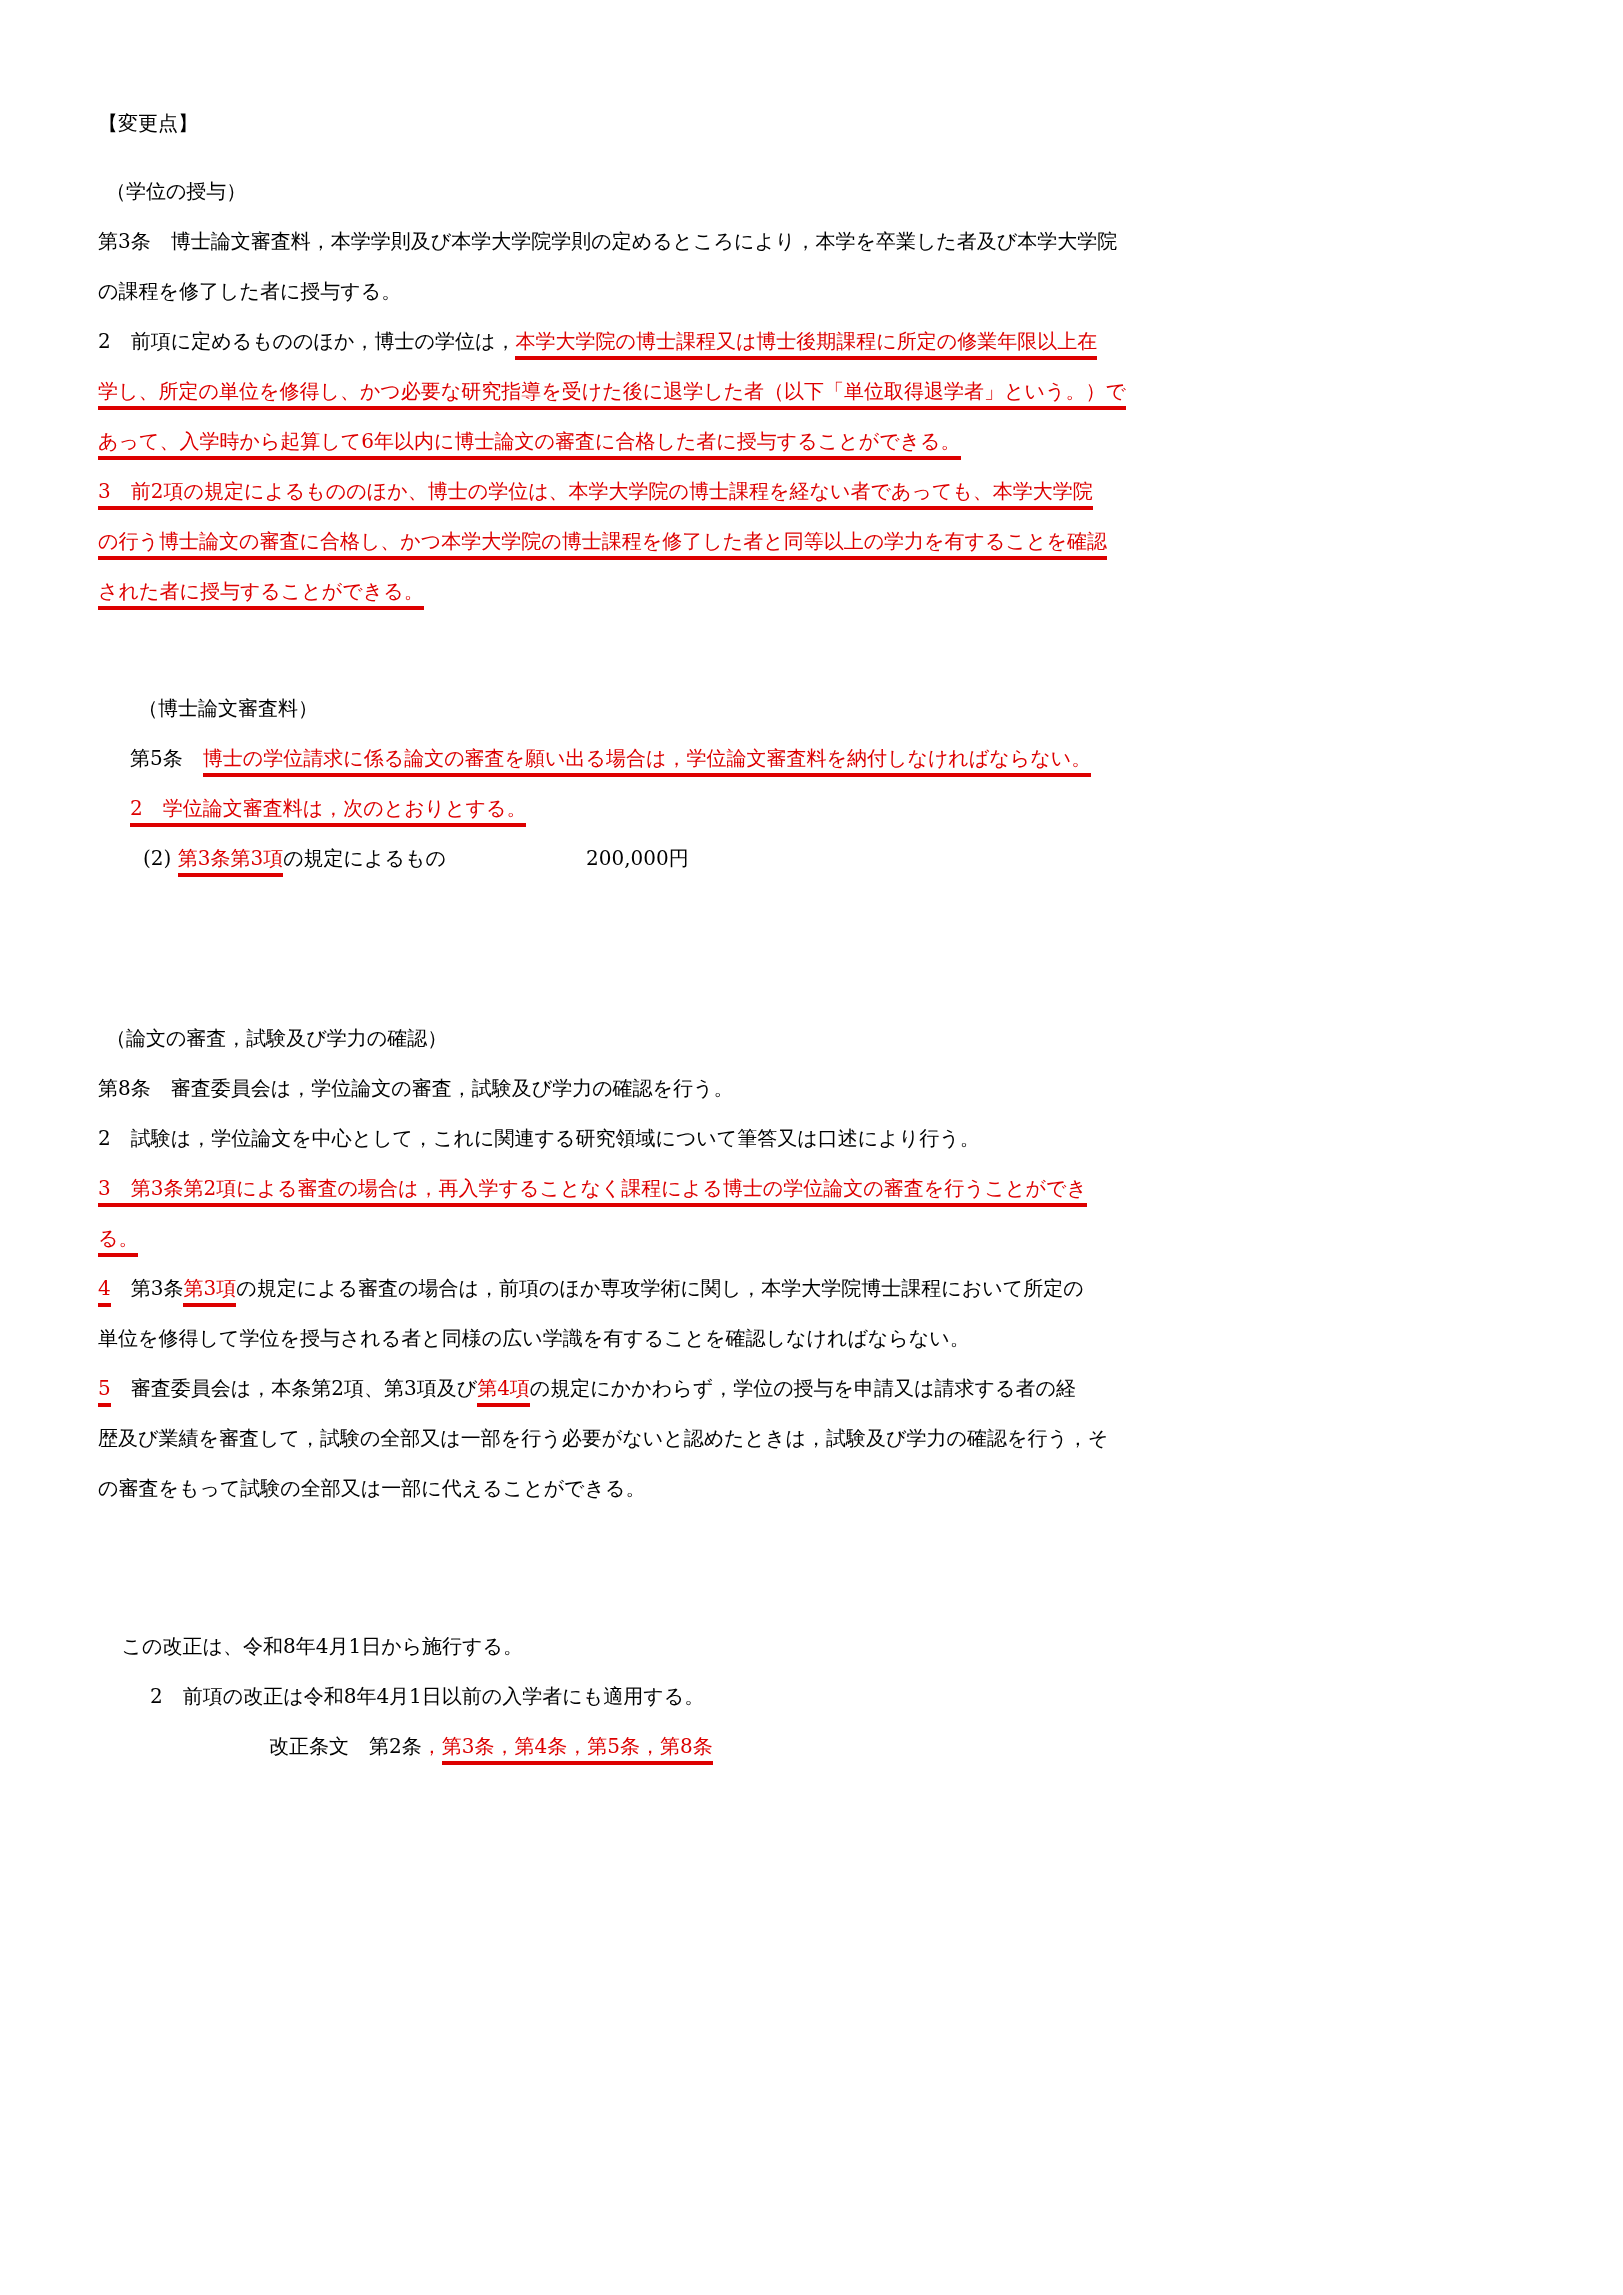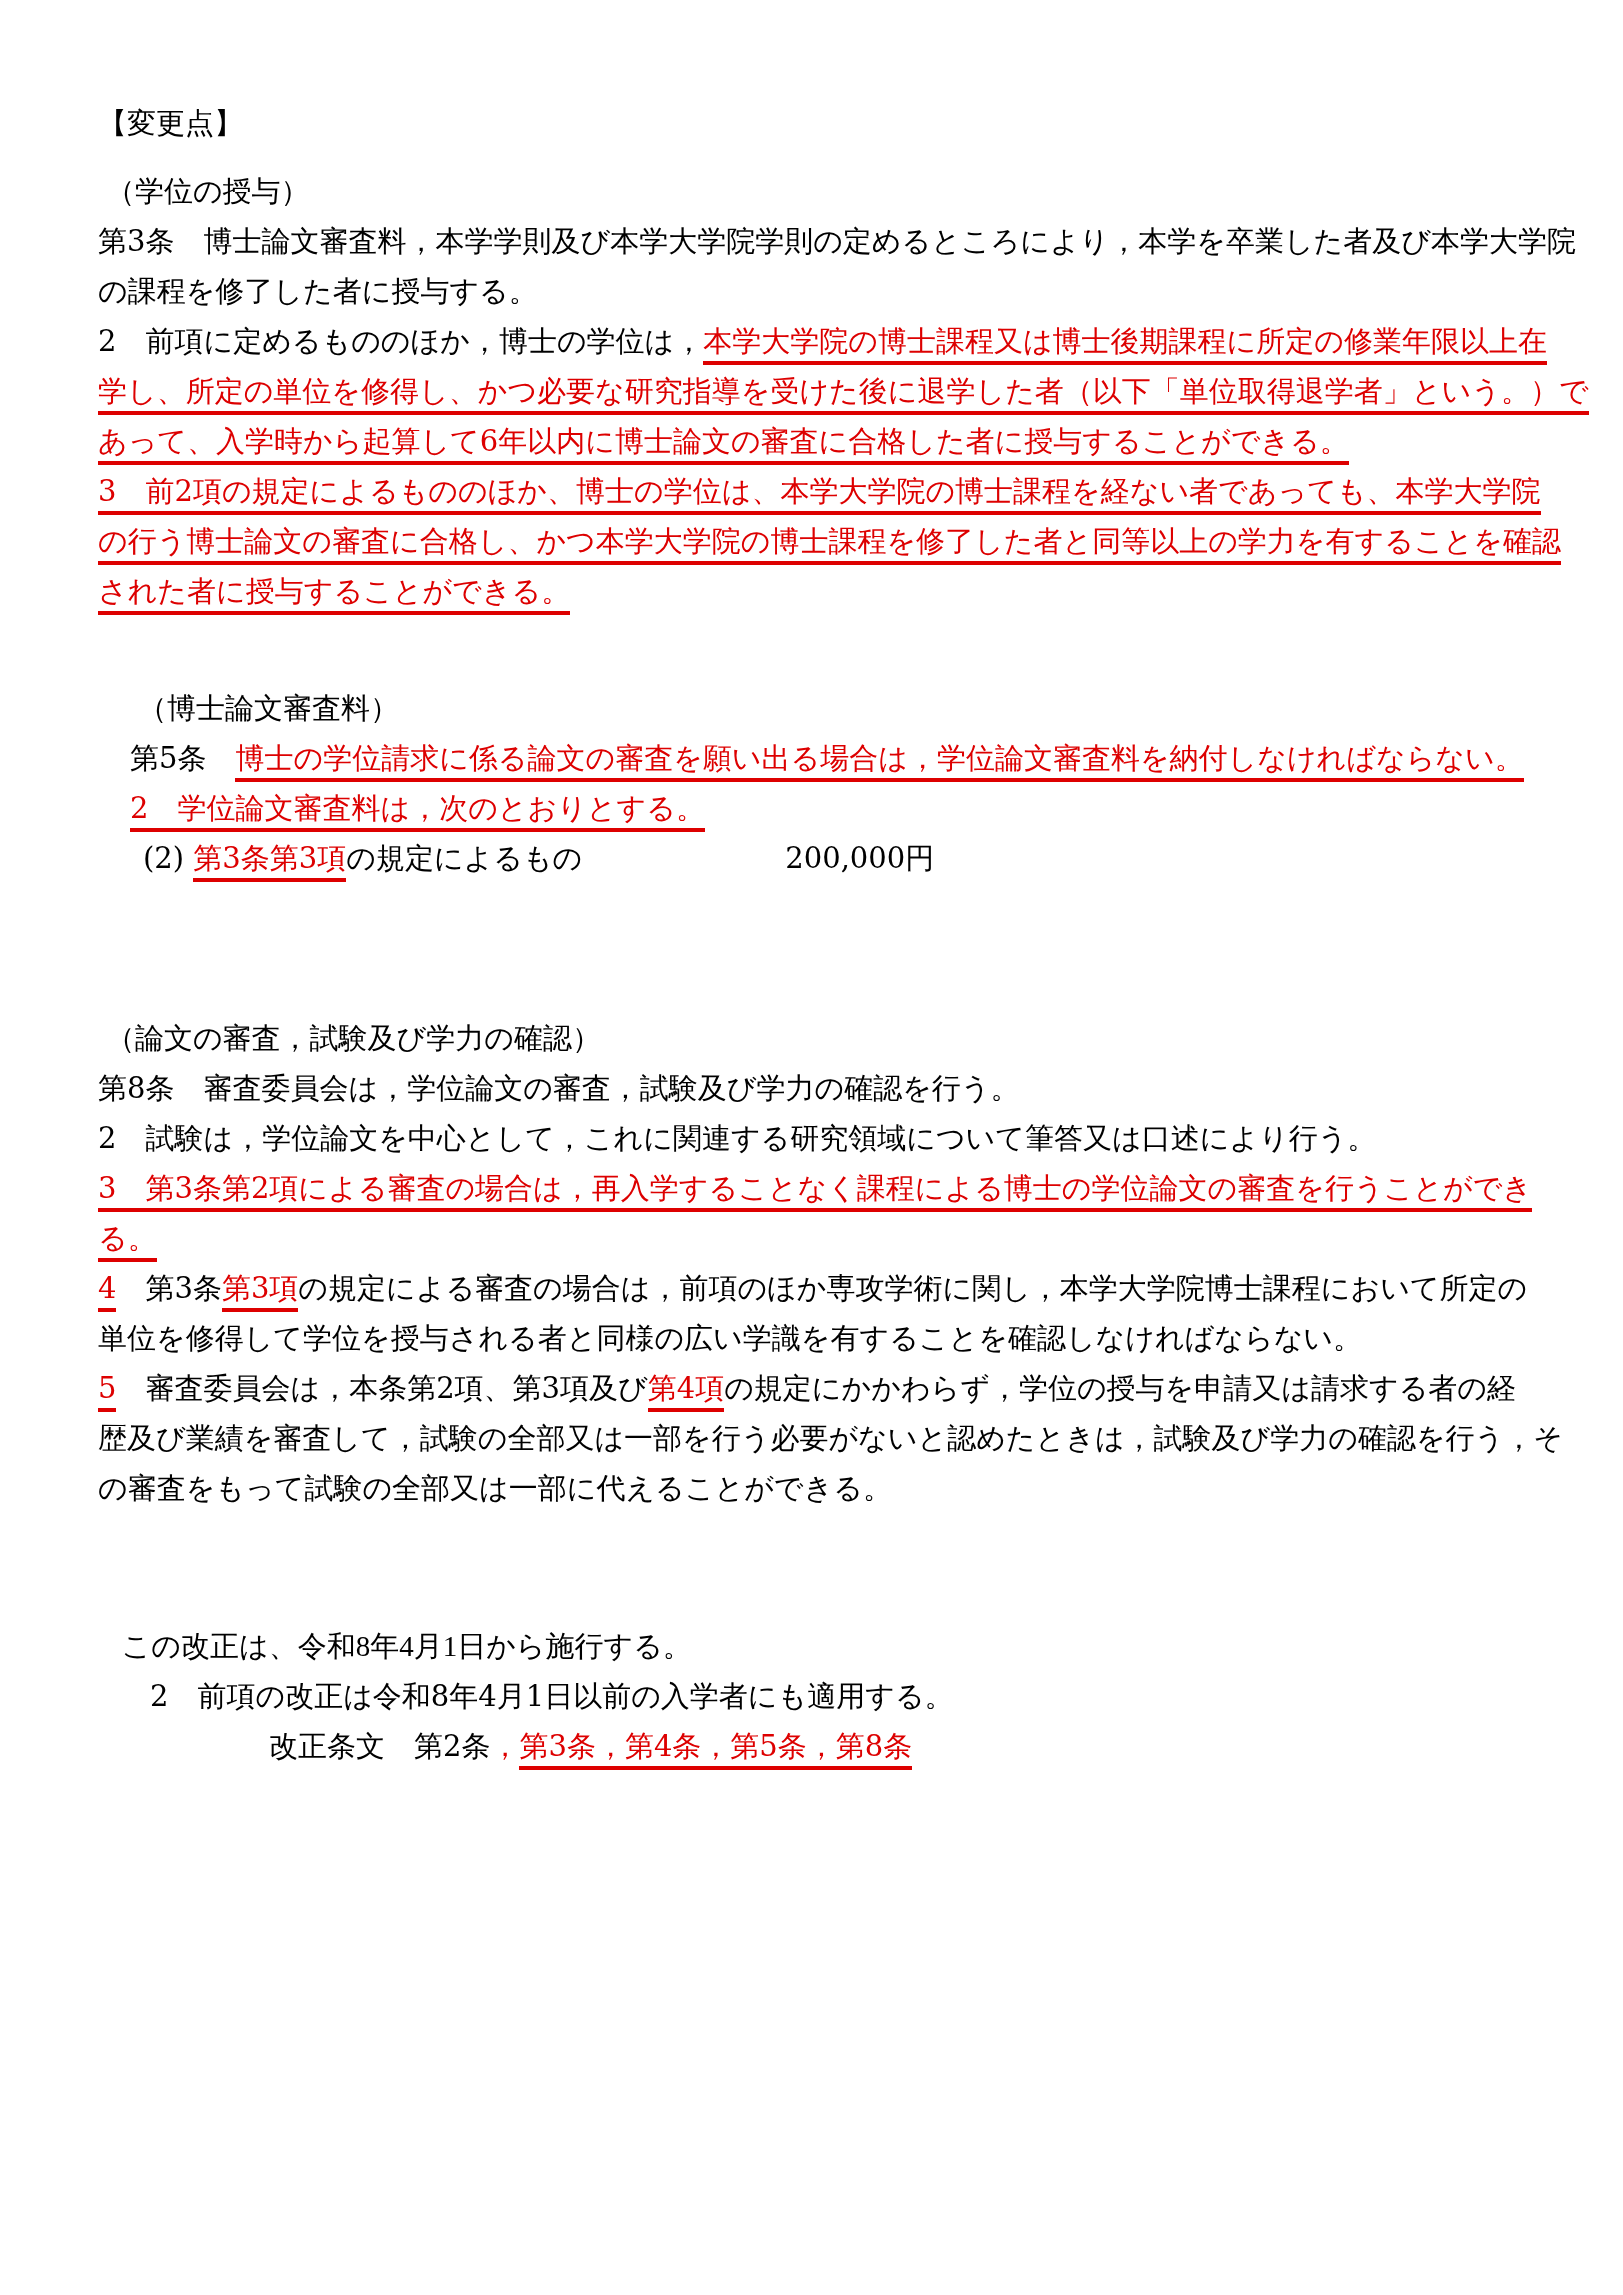--- a/index.html
+++ b/index.html
@@ -8,21 +8,21 @@
     height: 2295px;
     background: #ffffff;
     position: relative;
     font-family: "DejavU Serif", "DejaVu Serif", "Liberation Serif", serif;
   }
   .page { position: absolute; inset: 0; background: #ffffff; }
   .block { position: absolute; left: 98px; width: 1446px; }
   .line {
     height: 50px;
     line-height: 50px;
-    font-size: 29px;
+    font-size: 20px;
     color: var(--ink, #000000);
     white-space: pre;
   }
   .seg-k { color: var(--ink, #000000); }
   .seg-r { color: var(--red, #dd0000); }
   .seg-ru {
     color: var(--red, #dd0000);
     border-bottom: 4.6px solid var(--red, #dd0000);
     padding-bottom: 2.6px;
   }
@@ -56,19 +56,19 @@
         <div class="line"><span class="seg-k">2　試験は，学位論文を中心として，これに関連する研究領域について筆答又は口述により行う。</span></div>
         <div class="line"><span class="seg-ru">3　第3条第2項による審査の場合は，再入学することなく課程による博士の学位論文の審査を行うことができ</span></div>
         <div class="line"><span class="seg-ru">る。</span></div>
         <div class="line"><span class="seg-ru">4</span><span class="seg-k">　第3条</span><span class="seg-ru">第3項</span><span class="seg-k">の規定による審査の場合は，前項のほか専攻学術に関し，本学大学院博士課程において所定の</span></div>
         <div class="line"><span class="seg-k">単位を修得して学位を授与される者と同様の広い学識を有することを確認しなければならない。</span></div>
         <div class="line"><span class="seg-ru">5</span><span class="seg-k">　審査委員会は，本条第2項、第3項及び</span><span class="seg-ru">第4項</span><span class="seg-k">の規定にかかわらず，学位の授与を申請又は請求する者の経</span></div>
         <div class="line"><span class="seg-k">歴及び業績を審査して，試験の全部又は一部を行う必要がないと認めたときは，試験及び学力の確認を行う，そ</span></div>
         <div class="line"><span class="seg-k">の審査をもって試験の全部又は一部に代えることができる。</span></div>
       </div>
       <div class="block" style="top: 1621px;">
-        <div class="line" style="padding-left: 23.6px; font-family: Liberation Serif, serif;"><span class="seg-k">この改正は、令和8年4月1日から施行する。</span></div>
+        <div class="line" style="padding-left: 23.6px;"><span class="seg-k">この改正は、令和8年4月1日から施行する。</span></div>
         <div class="line" style="padding-left: 52px;"><span class="seg-k">2　前項の改正は令和8年4月1日以前の入学者にも適用する。</span></div>
         <div class="line" style="padding-left: 171px;"><span class="seg-k">改正条文　第2条</span><span class="seg-r">，</span><span class="seg-ru">第3条，第4条，第5条，第8条</span></div>
       </div>
     </div>
 </div>
 
 
 </body></html>

